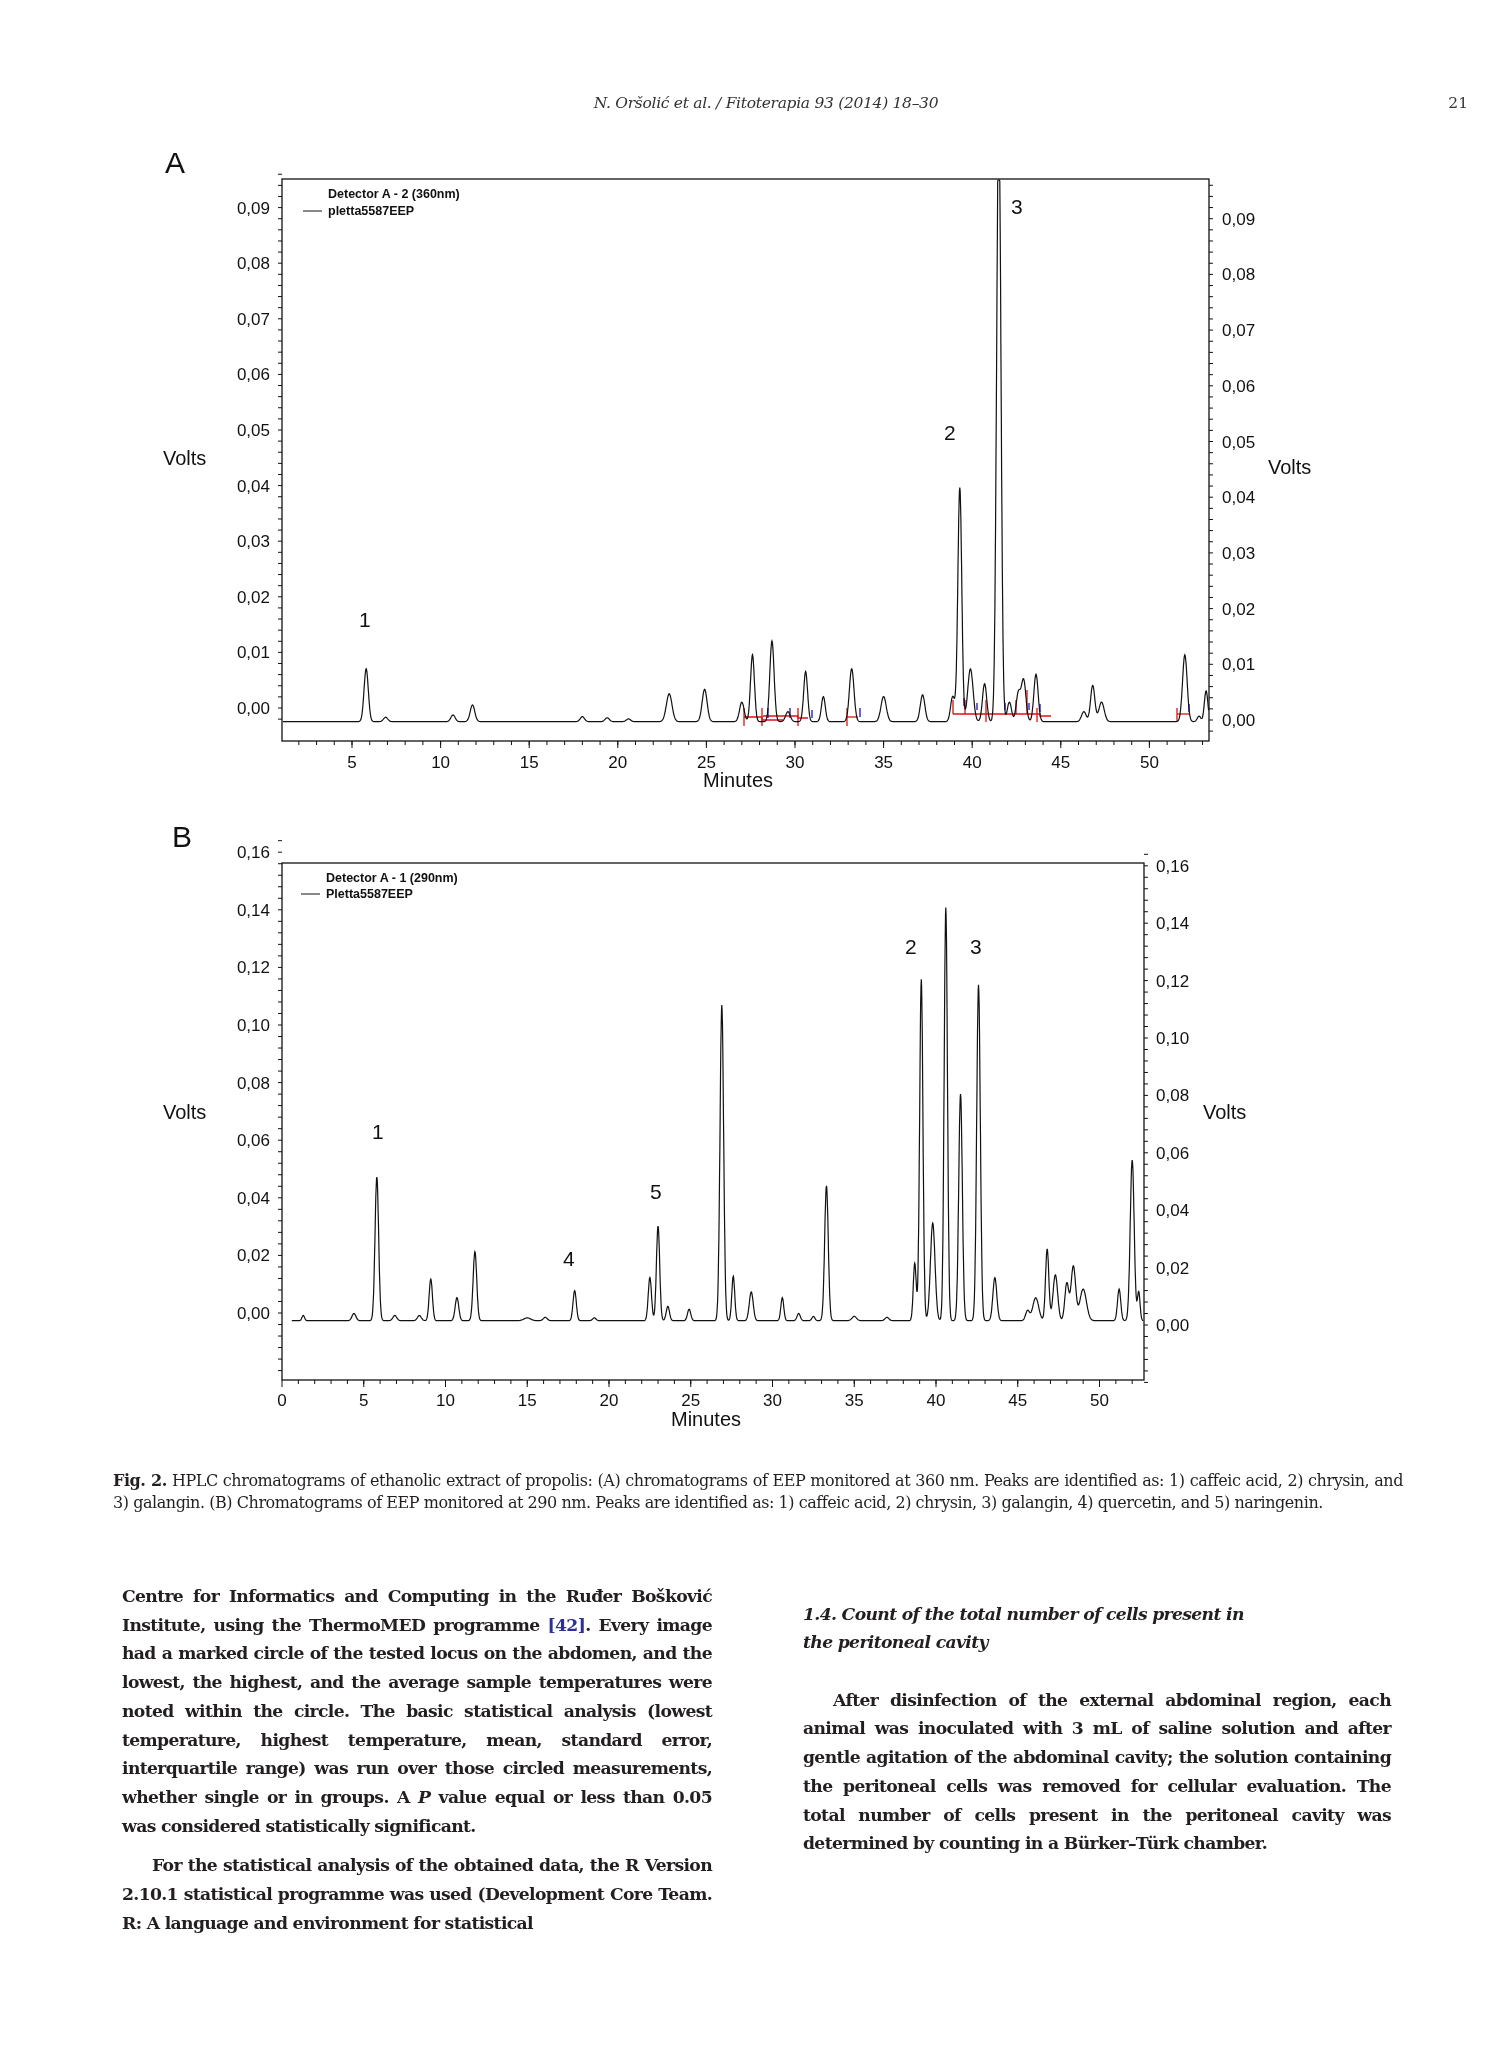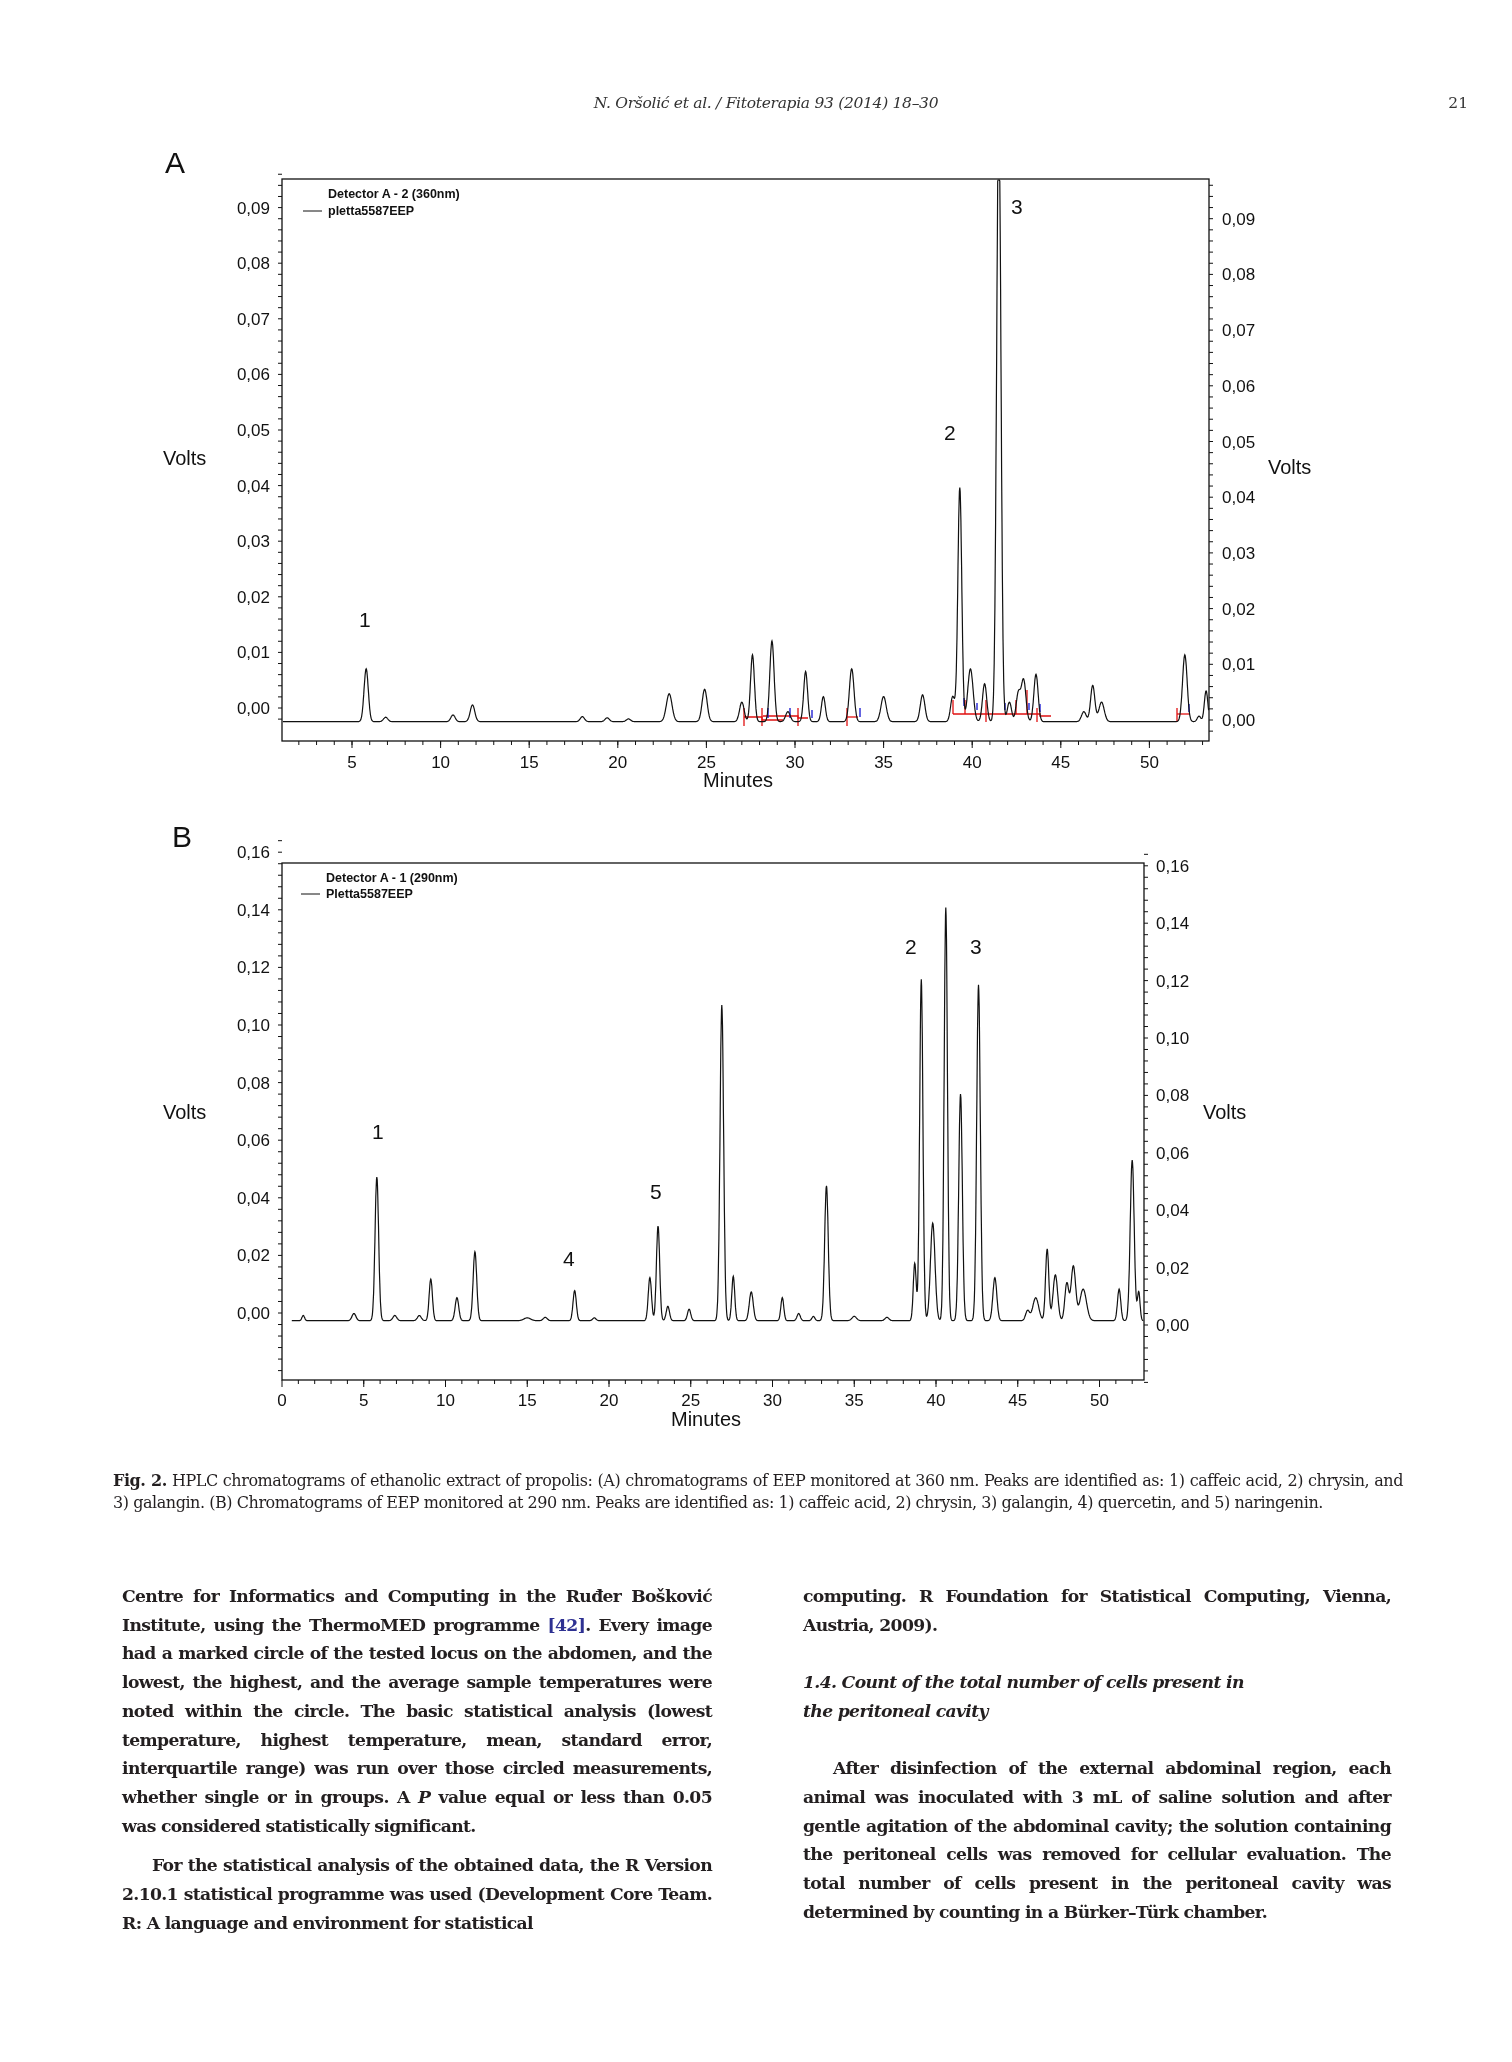--- a/index.html
+++ b/index.html
@@ -494,16 +494,15 @@
 <div class="abs caption">
   <b>Fig. 2.</b><span> HPLC chromatograms of ethanolic extract of propolis: (A) chromatograms of EEP monitored at 360 nm. Peaks are identified as: 1) caffeic acid, 2) chrysin, and 3) galangin. (B) Chromatograms of EEP monitored at 290 nm. Peaks are identified as: 1) caffeic acid, 2) chrysin, 3) galangin, 4) quercetin, and 5) naringenin.</span>
 </div>
 
 <div class="abs col col-left">
   <p><span>Centre for Informatics and Computing in the Ruđer Bošković Institute, using the ThermoMED programme </span><span class="ref-link">[42]</span><span>. Every image had a marked circle of the tested locus on the abdomen, and the lowest, the highest, and the average sample temperatures were noted within the circle. The basic statistical analysis (lowest temperature, highest temperature, mean, standard error, interquartile range) was run over those circled measurements, whether single or in groups. A </span><i>P</i><span> value equal or less than 0.05 was considered statistically significant.</span></p>
   <p class="indent">For the statistical analysis of the obtained data, the R Version 2.10.1 statistical programme was used (Development Core Team. R: A language and environment for statistical</p>
 </div>
 
 <div class="abs col col-right">
-  <p>computing. R Foundation for Statistical Computing, Vienna, Austria, 2009).</p>
   <p class="section-head" style="text-align:left;padding-right:120px;">1.4. Count of the total number of cells present in the peritoneal cavity</p>
   <p class="indent">After disinfection of the external abdominal region, each animal was inoculated with 3 mL of saline solution and after gentle agitation of the abdominal cavity; the solution containing the peritoneal cells was removed for cellular evaluation. The total number of cells present in the peritoneal cavity was determined by counting in a Bürker–Türk chamber.</p>
 </div>
 
 </body></html>

